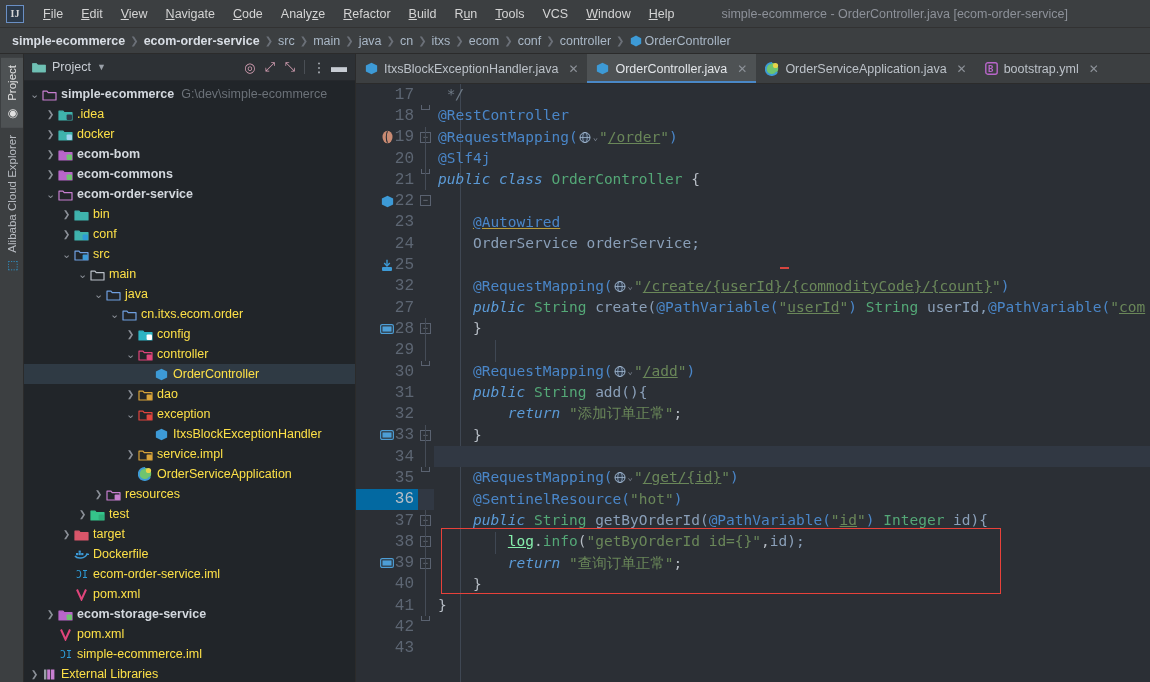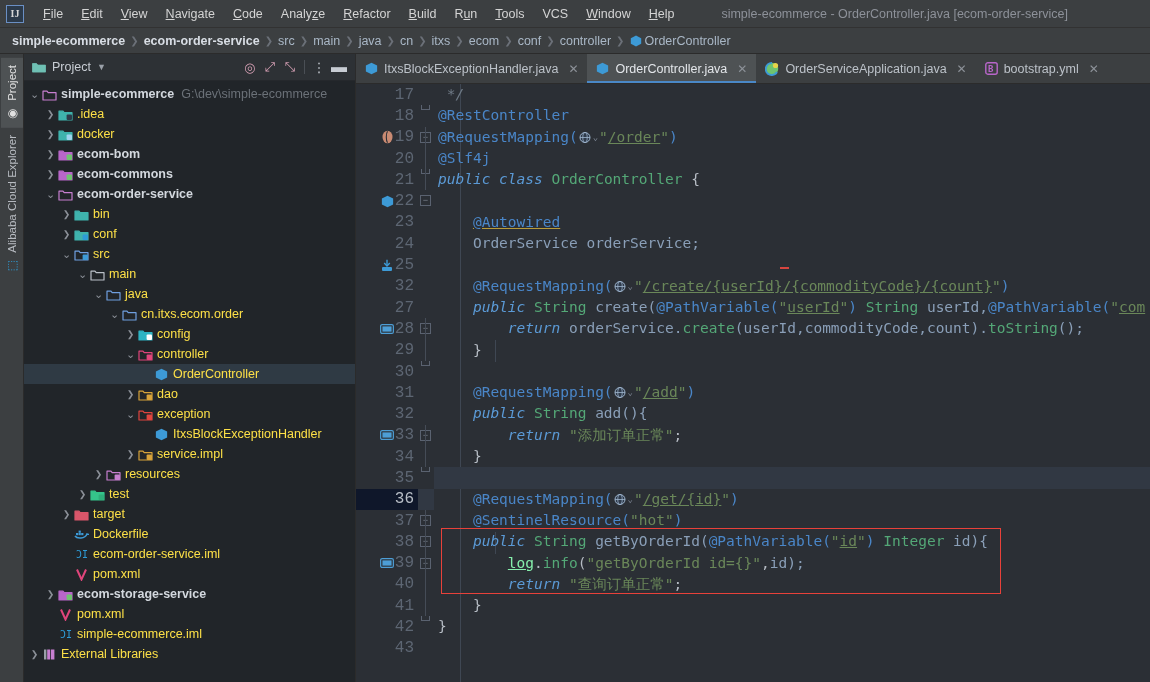--- a/index.html
+++ b/index.html
@@ -155,21 +155,21 @@
     border-right: none;
   }
   .gutter-row {
     height: 21.3px; display: flex; align-items: center;
     justify-content: flex-end;
     padding-right: 4px;
     font-size: 16px; color: #5d6673;
     font-family: Liberation Mono, monospace;
     position: relative;
   }
-  .gutter-row.cur { color: #b9bfc7; background: #0f172a; }
+  .gutter-row.cur { color: #b9bfc7; background: #0369a1; }
   .gutter-icon {
     position: absolute; left: 24px; top: 50%; transform: translateY(-50%);
     width: 14px; height: 14px;
     display:flex; align-items:center; justify-content:center;
   }
   .foldcol {
     width: 16px; flex: 0 0 16px;
     background: #2b2f35; position: relative;
   }
   .fold-row { height: 21.3px; position: relative; }
@@ -511,20 +511,32 @@
         <div class="trow">
           <span style="width: 100px; flex: 0 0 auto;"></span>
           <span class="arrow">❯</span>
           <span class="ficon">
             <svg width="15" height="13" viewBox="0 0 15 13">
               <path d="M1 3.2h4l1.2 1.5h7.8v7.3H1z" fill="none" stroke="#d8a33a" stroke-width="1.2" stroke-linejoin="round"></path>
               <rect x="8.6" y="6.6" width="5.4" height="5.4" rx="1" fill="#d8a33a"></rect>
             </svg>
           </span>
           <span class="tlabel">service.impl</span>
+        </div>
+        <div class="trow">
+          <span style="width: 100px; flex: 0 0 auto;"></span>
+          <span class="arrow"></span>
+          <span class="ficon">
+            <svg width="14" height="14" viewBox="0 0 14 14">
+              <circle cx="7" cy="7" r="6.2" fill="#6fc46f"></circle>
+              <path d="M7 1a6 6 0 1 0 5 9" fill="none" stroke="#3d9ad6" stroke-width="2"></path>
+              <circle cx="10.5" cy="3.5" r="2.6" fill="#e8d44a"></circle>
+            </svg>
+          </span>
+          <span class="tlabel">OrderServiceApplication</span>
         </div>
         <div class="trow">
           <span style="width: 68px; flex: 0 0 auto;"></span>
           <span class="arrow">❯</span>
           <span class="ficon">
             <svg width="15" height="13" viewBox="0 0 15 13">
               <path d="M1 3.2h4l1.2 1.5h7.8v7.3H1z" fill="none" stroke="#c77fd0" stroke-width="1.2" stroke-linejoin="round"></path>
               <rect x="8.6" y="6.6" width="5.4" height="5.4" rx="1" fill="#c77fd0"></rect>
             </svg>
           </span>
@@ -822,21 +834,20 @@
           <div class="code-row" style="position: relative; z-index: 5;">&nbsp;</div>
           <div class="code-row" style="position: relative; z-index: 5;">    <span class="t-annu">@Autowired</span></div>
           <div class="code-row" style="position: relative; z-index: 5;">    <span class="t-fld">OrderService orderService;</span></div>
           <div class="code-row" style="position: relative; z-index: 5;">&nbsp;</div>
           <div class="code-row" style="position: relative; z-index: 5;">    <span class="t-ann">@RequestMapping(</span><span class="globe"><svg width="13" height="13" viewBox="0 0 13 13">
                 <circle cx="6" cy="6.5" r="5" fill="#2e3a4a" stroke="#9fb6cf" stroke-width="1"></circle>
                 <ellipse cx="6" cy="6.5" rx="2.2" ry="5" fill="none" stroke="#9fb6cf" stroke-width="0.8"></ellipse>
                 <line x1="1" y1="6.5" x2="11" y2="6.5" stroke="#9fb6cf" stroke-width="0.8"></line>
               </svg><span style="color:#7f8896;font-size:9px;margin-left:1px;">⌄</span></span><span class="t-str">"</span><span class="t-stru">/create/{userId}/{commodityCode}/{count}</span><span class="t-str">"</span><span class="t-ann">)</span></div>
           <div class="code-row" style="position: relative; z-index: 5;">    <span class="t-mod">public </span><span class="t-cls">String </span><span class="t-fld">create(</span><span class="t-ann">@PathVariable(</span><span class="t-str">"</span><span class="t-stru">userId</span><span class="t-str">"</span><span class="t-ann">)</span><span class="t-cls"> String </span><span class="t-fld">userId,</span><span class="t-ann">@PathVariable(</span><span class="t-str">"</span><span class="t-stru">com</span></div>
-          <div class="code-row" style="position: relative; z-index: 5;">        <span class="t-itl">return </span><span class="t-fld">orderService.</span><span class="t-meth">create</span><span class="t-fld">(userId,commodityCode,count).</span><span class="t-meth">toString</span><span class="t-fld">();</span></div>
           <div class="code-row" style="position: relative; z-index: 5;">    <span class="t-plain">}</span></div>
           <div class="code-row" style="position: relative; z-index: 5;">&nbsp;</div>
           <div class="code-row" style="position: relative; z-index: 5;">    <span class="t-ann">@RequestMapping(</span><span class="globe"><svg width="13" height="13" viewBox="0 0 13 13">
                 <circle cx="6" cy="6.5" r="5" fill="#2e3a4a" stroke="#9fb6cf" stroke-width="1"></circle>
                 <ellipse cx="6" cy="6.5" rx="2.2" ry="5" fill="none" stroke="#9fb6cf" stroke-width="0.8"></ellipse>
                 <line x1="1" y1="6.5" x2="11" y2="6.5" stroke="#9fb6cf" stroke-width="0.8"></line>
               </svg><span style="color:#7f8896;font-size:9px;margin-left:1px;">⌄</span></span><span class="t-str">"</span><span class="t-stru">/add</span><span class="t-str">"</span><span class="t-ann">)</span></div>
           <div class="code-row" style="position: relative; z-index: 5;">    <span class="t-mod">public </span><span class="t-cls">String </span><span class="t-fld">add(){</span></div>
           <div class="code-row" style="position: relative; z-index: 5;">        <span class="t-itl">return </span><span class="t-str">"添加订单正常"</span><span class="t-plain">;</span></div>
           <div class="code-row" style="position: relative; z-index: 5;">    <span class="t-plain">}</span></div>

